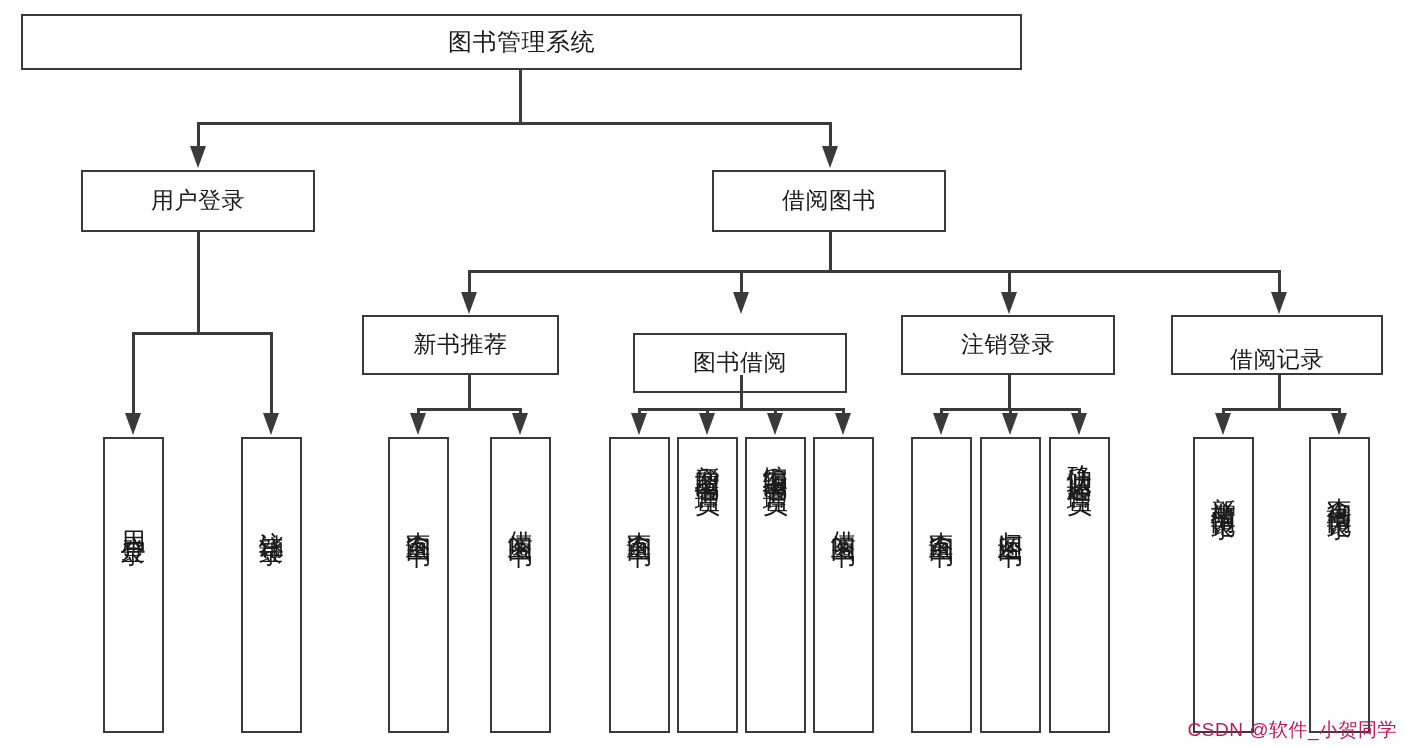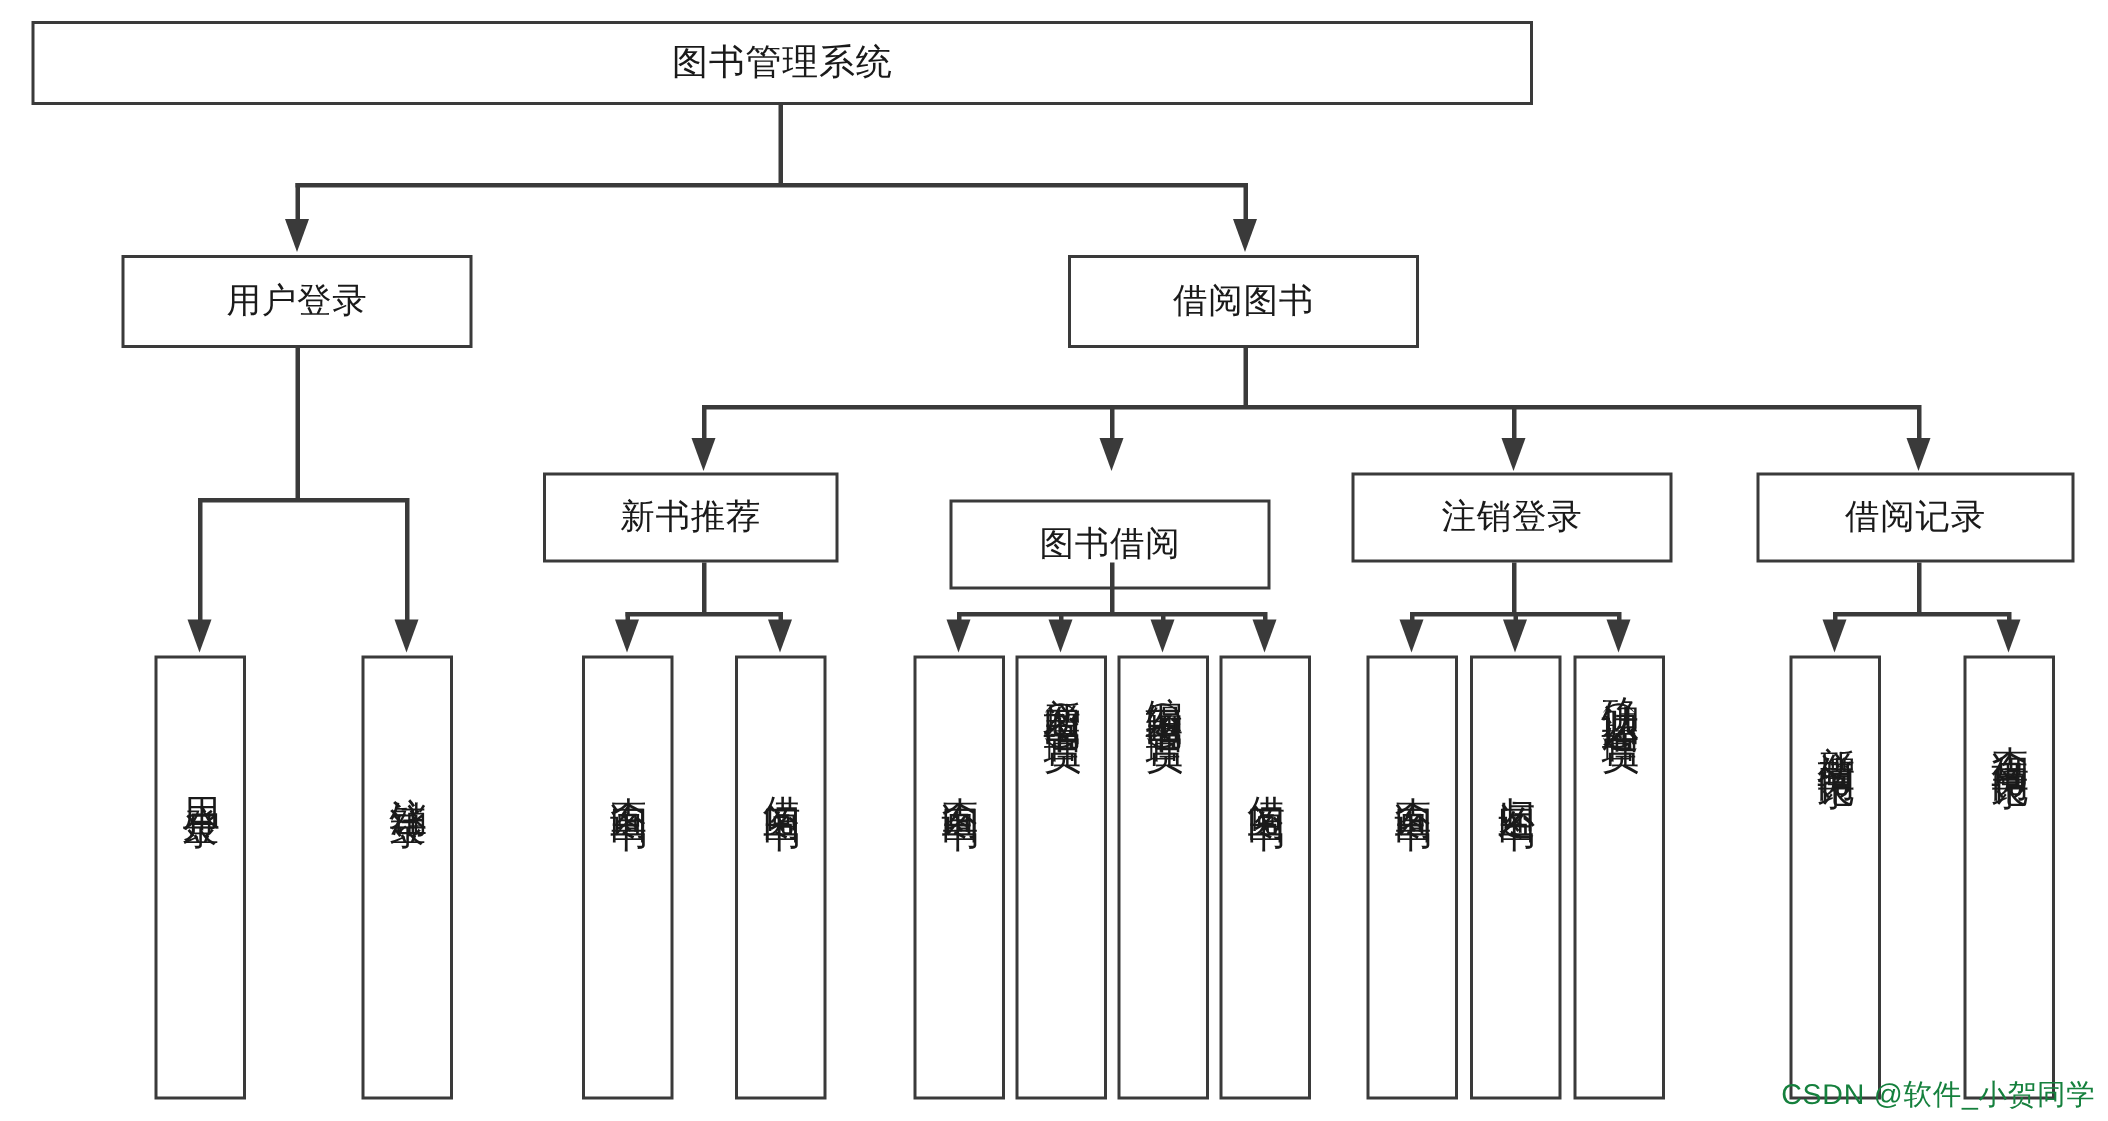--- a/index.html
+++ b/index.html
@@ -76,21 +76,21 @@
     border-right: 8px solid transparent;
     border-top: 22px solid #3a3a3a;
   }
 
   
   #watermark {
     position: absolute;
     right: 8px;
     bottom: 4px;
     font-size: 19px;
-    color: #15803d;
+    color: #be185d;
     letter-spacing: 0.5px;
     user-select: none;
     white-space: nowrap;
   }
 </style>
 </head>
 <body>
 
 <div id="canvas">
 
@@ -143,21 +143,21 @@
   </div>
 
   <div class="node horiz" style="left:633px; top:333px; width:214px; height:60px;">
     <span class="label">图书借阅</span>
   </div>
 
   <div class="node horiz" style="left:901px; top:315px; width:214px; height:60px;">
     <span class="label">注销登录</span>
   </div>
 
-  <div class="node horiz" style="left:1171px; top:315px; width:212px; height:60px;">
+  <div class="node horiz" style="left:1171px; top:315px; width:212px; height:60px;align-items:flex-end;">
     <span class="label">借阅记录</span>
   </div>
 
   <div class="ln v" style="left:468px; top:375px; height:33px;"></div>
   <div class="ln h" style="left:417px; top:408px; width:104px;"></div>
   <div class="ln v" style="left:417px; top:408px; height:7px;"></div>
   <div class="arrow" style="left:410px; top:413px;"></div>
   <div class="ln v" style="left:519px; top:408px; height:7px;"></div>
   <div class="arrow" style="left:512px; top:413px;"></div>
 

